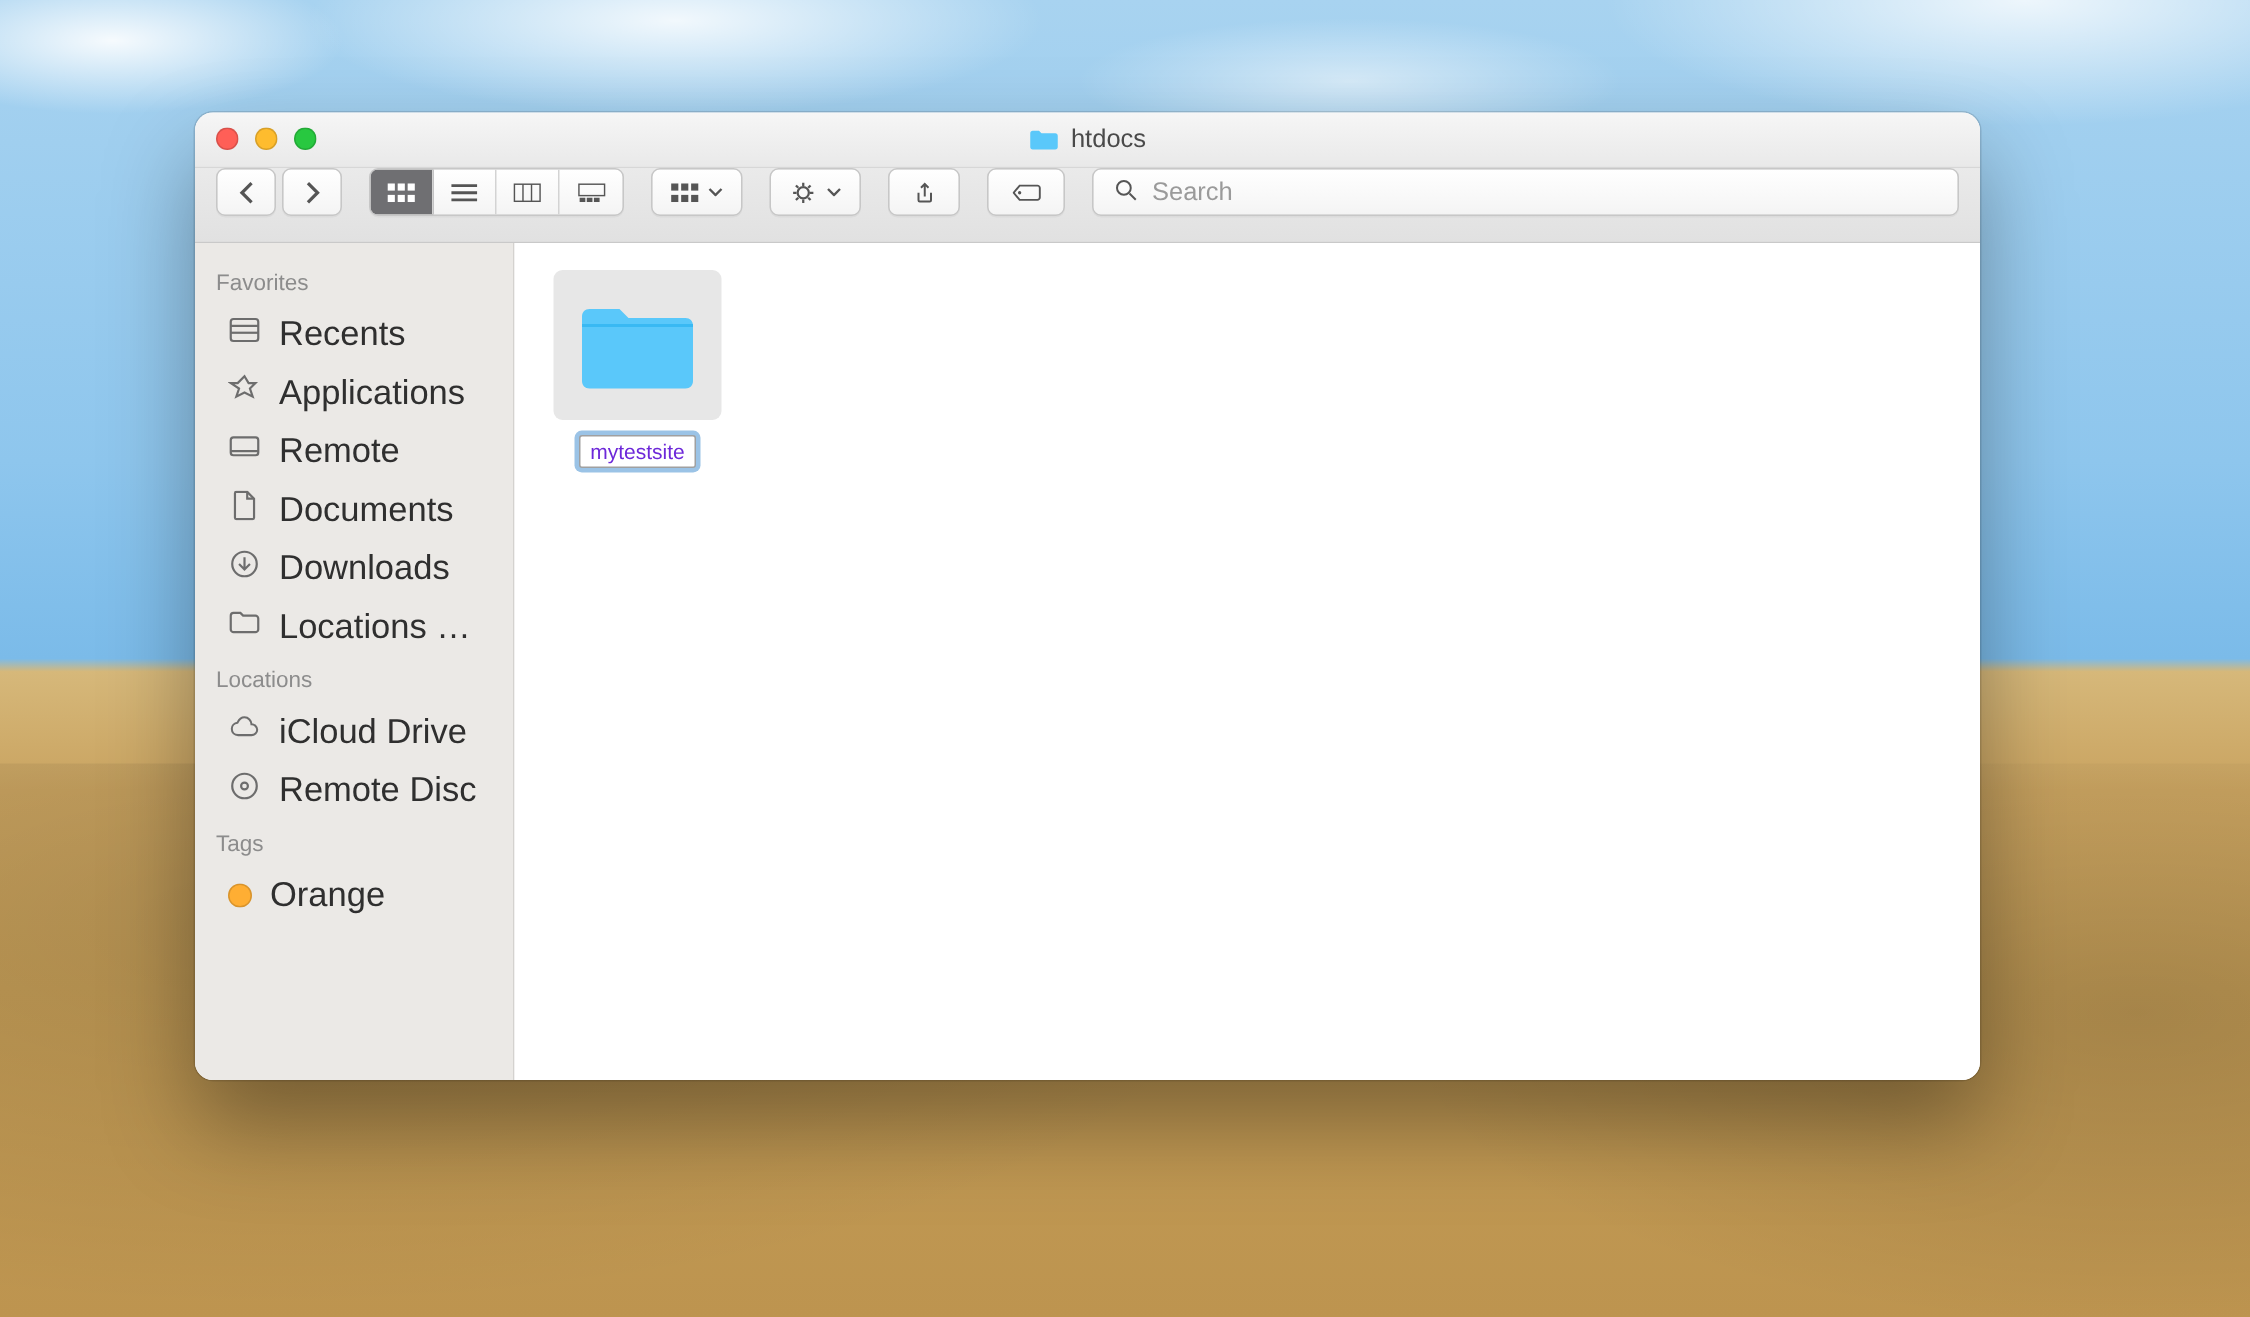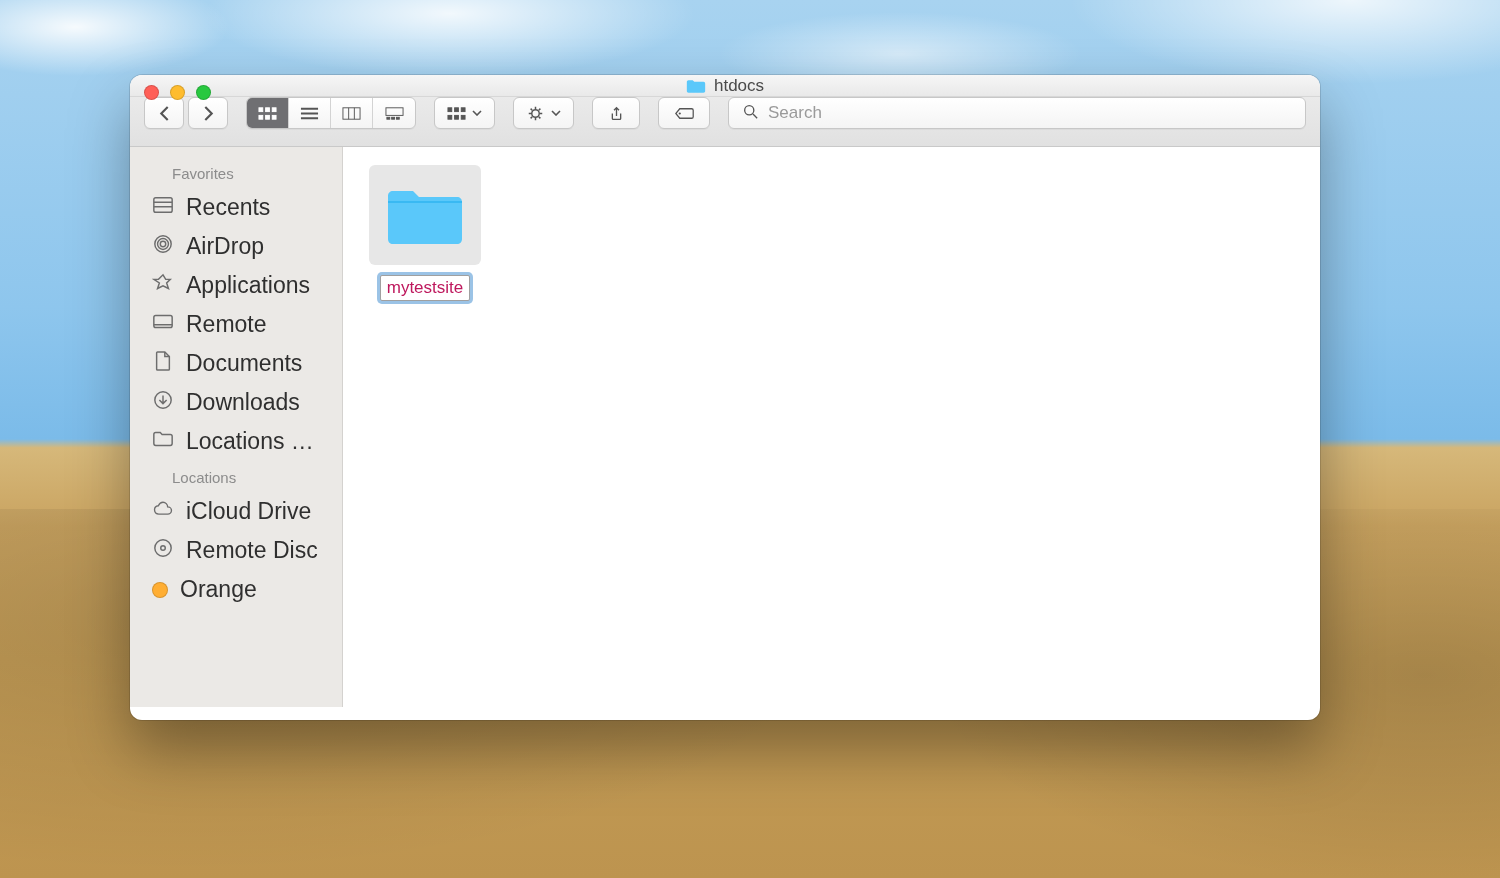--- a/index.html
+++ b/index.html
@@ -24,21 +24,21 @@
       radial-gradient(1100px 420px at 12% 30%, rgba(0,0,0,.12), rgba(0,0,0,0) 60%),
       radial-gradient(900px 380px at 95% 45%, rgba(0,0,0,.15), rgba(0,0,0,0) 55%);
     pointer-events:none;
   }
 
   .window { position:absolute; left:130px; top:75px; width:1190px; height:645px;
     border-radius:12px; box-shadow:0 30px 60px rgba(0,0,0,.35), 0 0 0 1px rgba(0,0,0,.12);
     overflow:hidden; background:#fff; }
 
   
-  .titlebar { height:22px; display:flex; align-items:center; justify-content:center;
+  .titlebar { height:37px; display:flex; align-items:center; justify-content:center;
     background:linear-gradient(#f6f6f6,#e9e9e9); border-bottom:1px solid #d7d7d7; position:relative; }
   .traffic-lights { position:absolute; left:14px; top:10px; display:flex; gap:11px; }
   .tl { width:15px; height:15px; border-radius:50%; border:1px solid rgba(0,0,0,.15); }
   .tl.red { background:#ff5f57; } .tl.yel { background:#febc2e; } .tl.grn { background:#28c840; }
   .title-center { display:flex; align-items:center; gap:8px; color:#4a4a4a; font-size:17px; }
   .title-folder-icon svg { width:20px; height:16px; display:block; }
 
   
   .toolbar { height:50px; display:flex; align-items:flex-start; gap:18px;
     padding:0 14px; background:linear-gradient(#eaeaea,#e1e1e1); border-bottom:1px solid #c9c9c9; }
@@ -59,34 +59,34 @@
   .search { flex:1; }
   .search .tbtn { width:100%; justify-content:flex-start; padding:0 12px; gap:8px; }
   .search input { border:none; outline:none; background:transparent; font-size:17px; width:100%;
     color:#333; }
   .search input::placeholder { color:#9a9a9a; }
 
   
   .body { display:flex; height:calc(100% - 85px); }
   .sidebar { width:213px; background:#ebe9e6; border-right:1px solid #d4d2cf;
     padding:10px 0 0 0; overflow:hidden; }
-  .sb-heading { font-size:15px; color:#8c8c8c; padding:8px 14px 6px;margin-left:28px; }
+  .sb-heading { font-size:15px; color:#8c8c8c; padding:8px 14px 6px; }
   .sb-item { display:flex; align-items:center; gap:12px; padding:6px 14px 6px 22px;
     font-size:23px; color:#2f2f2f; }
   .sb-item svg { width:22px; height:20px; fill:none; stroke:#6d6d6d; stroke-width:1.6; }
   .sb-item.tag .dot { width:16px; height:16px; border-radius:50%; border:1px solid rgba(0,0,0,.15); }
   .dot.red { background:#ff5a52; } .dot.orange { background:#ffae33; }
   .ellipsis { white-space:nowrap; overflow:hidden; text-overflow:ellipsis; max-width:150px; }
 
   .content { flex:1; background:#fff; padding:18px 24px; display:flex; align-items:flex-start; }
   .file-item { width:116px; display:flex; flex-direction:column; align-items:center; gap:10px; }
   .file-icon-wrap { width:112px; height:100px; border-radius:6px; background:#e7e7e7;
     display:flex; align-items:center; justify-content:center; }
   .file-icon-wrap svg { width:82px; height:66px; }
-  .file-label-edit { font-size:17px; color:#be185d; padding:2px 6px; background:#fff;
+  .file-label-edit { font-size:14px; color:#6d28d9; padding:2px 6px; background:#fff;
     border:1px solid #a0a0a0; border-radius:2px; box-shadow:0 0 0 3px #9bc3e6; }
 </style>
 </head>
 <body>
 <div class="sky-clouds"></div>
 <div class="dune-shadow"></div>
 
 <div class="window">
 
   <div class="titlebar">
@@ -231,30 +231,20 @@
               <rect x="2" y="2" width="20" height="16" rx="2"></rect>
               <line x1="2" y1="7" x2="22" y2="7"></line>
               <line x1="2" y1="12" x2="22" y2="12"></line>
             </svg>
         </span>
         <span>Recents</span>
       </div>
       <div class="sb-item">
         <span>
           <svg viewBox="0 0 22 22">
-              <circle cx="11" cy="11" r="3"></circle>
-              <circle cx="11" cy="11" r="6"></circle>
-              <circle cx="11" cy="11" r="9"></circle>
-            </svg>
-        </span>
-        <span>AirDrop</span>
-      </div>
-      <div class="sb-item">
-        <span>
-          <svg viewBox="0 0 22 22">
               <path d="M11 2l3 5h5l-4 4 2 6-6-3-6 3 2-6L1 7h5l5-5z"></path>
             </svg>
         </span>
         <span>Applications</span>
       </div>
       <div class="sb-item">
         <span>
           <svg viewBox="0 0 24 18">
               <rect x="2" y="2" width="20" height="13" rx="2"></rect>
               <line x1="2" y1="12" x2="22" y2="12"></line>
@@ -302,20 +292,21 @@
       <div class="sb-item">
         <span>
           <svg viewBox="0 0 22 22">
               <circle cx="11" cy="11" r="9"></circle>
               <circle cx="11" cy="11" r="2.5"></circle>
             </svg>
         </span>
         <span>Remote Disc</span>
       </div>
 
+      <div class="sb-heading">Tags</div>
 
       <div class="sb-item tag">
         <span class="dot orange"></span>
         <span>Orange</span>
       </div>
     </div>
 
     <div class="content">
       <div class="file-item">
         <div class="file-icon-wrap">

